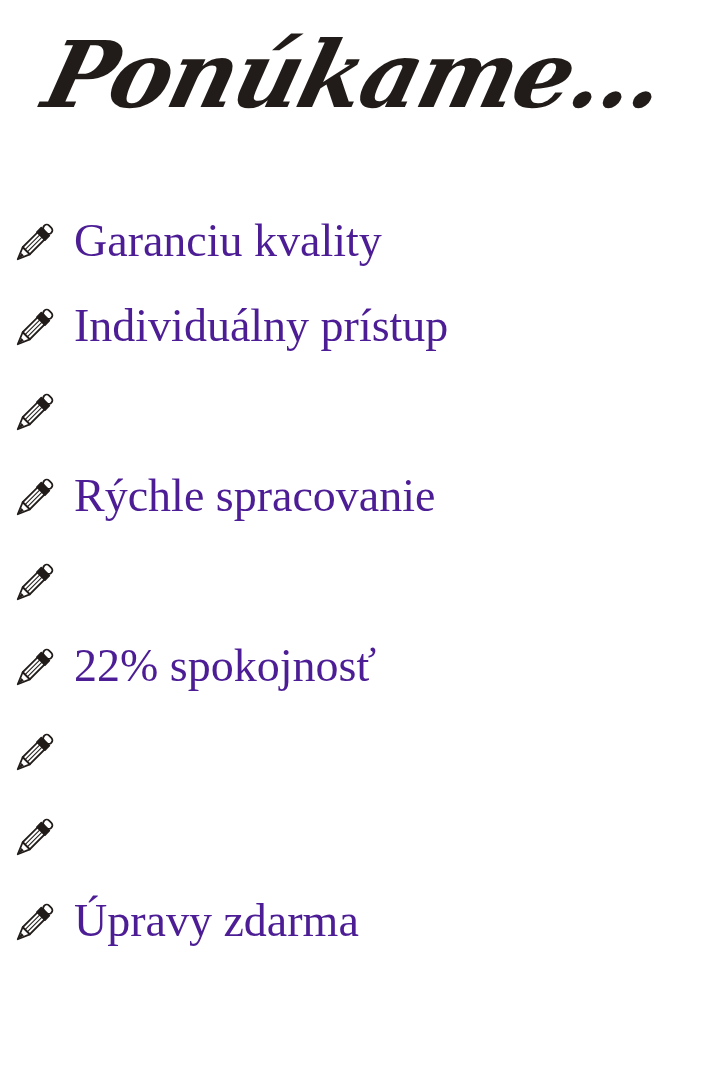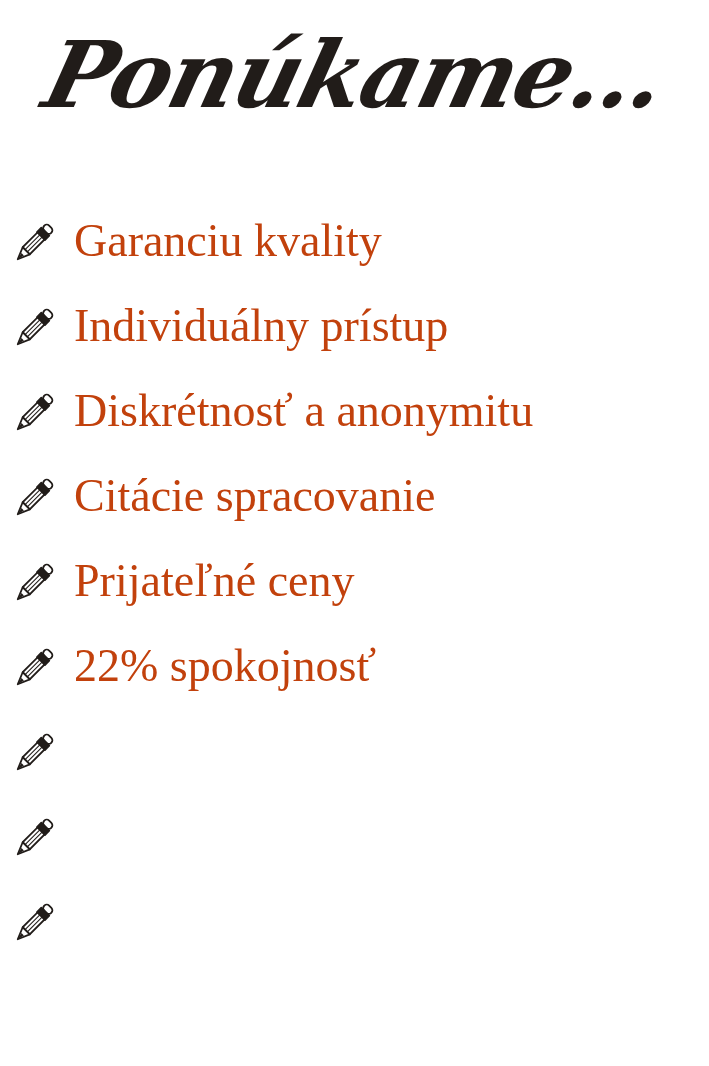--- a/index.html
+++ b/index.html
@@ -43,21 +43,21 @@
   .bullet {
     flex: none;
     width: 52px;
     height: 52px;
   }
   .bullet svg { display: block; width: 52px; height: 52px; }
   .offer-label {
     font-family: "Liberation Serif", serif;
     font-size: 46px;
     line-height: 1;
-    color: #c2410c;
+    color: #4c1d95;
     white-space: nowrap;
     padding-bottom: 4px;
   }
 </style>
 </head>
 <body>
 
 <div class="page">
 
   <h1 class="title">Ponúkame...</h1>
@@ -106,55 +106,53 @@
             <rect x="21" y="3" width="10" height="7" rx="3.4" fill="#ffffff"></rect>
             <rect x="20.4" y="10" width="11.2" height="6.2" fill="#211c19"></rect>
             <rect x="21" y="16.2" width="10" height="20.8" fill="#ffffff"></rect>
             <line x1="24.4" y1="16.2" x2="24.4" y2="37" stroke-width="1.1"></line>
             <line x1="27.6" y1="16.2" x2="27.6" y2="37" stroke-width="1.1"></line>
             <path d="M21,37 L31,37 L26,49 Z" fill="#ffffff"></path>
             <path d="M24.3,42 L27.7,42 L26,49 Z" fill="#211c19" stroke="none"></path>
           </g>
         </svg>
       </span>
-      <span class="offer-label">Diskrétnosť a anonymitu</span>
-    </div>
-
-    <div class="offer-item">
-      <span class="bullet">
-        <svg viewBox="0 0 52 52" xmlns="http://www.w3.org/2000/svg" aria-hidden="true">
-          <g transform="rotate(45 26 26)" fill="none" stroke="#211c19" stroke-width="1.8" stroke-linejoin="round">
-            <rect x="21" y="3" width="10" height="7" rx="3.4" fill="#ffffff"></rect>
-            <rect x="20.4" y="10" width="11.2" height="6.2" fill="#211c19"></rect>
-            <rect x="21" y="16.2" width="10" height="20.8" fill="#ffffff"></rect>
-            <line x1="24.4" y1="16.2" x2="24.4" y2="37" stroke-width="1.1"></line>
-            <line x1="27.6" y1="16.2" x2="27.6" y2="37" stroke-width="1.1"></line>
-            <path d="M21,37 L31,37 L26,49 Z" fill="#ffffff"></path>
-            <path d="M24.3,42 L27.7,42 L26,49 Z" fill="#211c19" stroke="none"></path>
-          </g>
-        </svg>
-      </span>
-      <span class="offer-label">Citácie spracovanie</span>
-    </div>
-
-    <div class="offer-item">
-      <span class="bullet">
-        <svg viewBox="0 0 52 52" xmlns="http://www.w3.org/2000/svg" aria-hidden="true">
-          <g transform="rotate(45 26 26)" fill="none" stroke="#211c19" stroke-width="1.8" stroke-linejoin="round">
-            <rect x="21" y="3" width="10" height="7" rx="3.4" fill="#ffffff"></rect>
-            <rect x="20.4" y="10" width="11.2" height="6.2" fill="#211c19"></rect>
-            <rect x="21" y="16.2" width="10" height="20.8" fill="#ffffff"></rect>
-            <line x1="24.4" y1="16.2" x2="24.4" y2="37" stroke-width="1.1"></line>
-            <line x1="27.6" y1="16.2" x2="27.6" y2="37" stroke-width="1.1"></line>
-            <path d="M21,37 L31,37 L26,49 Z" fill="#ffffff"></path>
-            <path d="M24.3,42 L27.7,42 L26,49 Z" fill="#211c19" stroke="none"></path>
-          </g>
-        </svg>
-      </span>
-      <span class="offer-label">Prijateľné ceny</span>
+    </div>
+
+    <div class="offer-item">
+      <span class="bullet">
+        <svg viewBox="0 0 52 52" xmlns="http://www.w3.org/2000/svg" aria-hidden="true">
+          <g transform="rotate(45 26 26)" fill="none" stroke="#211c19" stroke-width="1.8" stroke-linejoin="round">
+            <rect x="21" y="3" width="10" height="7" rx="3.4" fill="#ffffff"></rect>
+            <rect x="20.4" y="10" width="11.2" height="6.2" fill="#211c19"></rect>
+            <rect x="21" y="16.2" width="10" height="20.8" fill="#ffffff"></rect>
+            <line x1="24.4" y1="16.2" x2="24.4" y2="37" stroke-width="1.1"></line>
+            <line x1="27.6" y1="16.2" x2="27.6" y2="37" stroke-width="1.1"></line>
+            <path d="M21,37 L31,37 L26,49 Z" fill="#ffffff"></path>
+            <path d="M24.3,42 L27.7,42 L26,49 Z" fill="#211c19" stroke="none"></path>
+          </g>
+        </svg>
+      </span>
+      <span class="offer-label">Rýchle spracovanie</span>
+    </div>
+
+    <div class="offer-item">
+      <span class="bullet">
+        <svg viewBox="0 0 52 52" xmlns="http://www.w3.org/2000/svg" aria-hidden="true">
+          <g transform="rotate(45 26 26)" fill="none" stroke="#211c19" stroke-width="1.8" stroke-linejoin="round">
+            <rect x="21" y="3" width="10" height="7" rx="3.4" fill="#ffffff"></rect>
+            <rect x="20.4" y="10" width="11.2" height="6.2" fill="#211c19"></rect>
+            <rect x="21" y="16.2" width="10" height="20.8" fill="#ffffff"></rect>
+            <line x1="24.4" y1="16.2" x2="24.4" y2="37" stroke-width="1.1"></line>
+            <line x1="27.6" y1="16.2" x2="27.6" y2="37" stroke-width="1.1"></line>
+            <path d="M21,37 L31,37 L26,49 Z" fill="#ffffff"></path>
+            <path d="M24.3,42 L27.7,42 L26,49 Z" fill="#211c19" stroke="none"></path>
+          </g>
+        </svg>
+      </span>
     </div>
 
     <div class="offer-item">
       <span class="bullet">
         <svg viewBox="0 0 52 52" xmlns="http://www.w3.org/2000/svg" aria-hidden="true">
           <g transform="rotate(45 26 26)" fill="none" stroke="#211c19" stroke-width="1.8" stroke-linejoin="round">
             <rect x="21" y="3" width="10" height="7" rx="3.4" fill="#ffffff"></rect>
             <rect x="20.4" y="10" width="11.2" height="6.2" fill="#211c19"></rect>
             <rect x="21" y="16.2" width="10" height="20.8" fill="#ffffff"></rect>
             <line x1="24.4" y1="16.2" x2="24.4" y2="37" stroke-width="1.1"></line>
@@ -206,16 +204,17 @@
             <rect x="21" y="3" width="10" height="7" rx="3.4" fill="#ffffff"></rect>
             <rect x="20.4" y="10" width="11.2" height="6.2" fill="#211c19"></rect>
             <rect x="21" y="16.2" width="10" height="20.8" fill="#ffffff"></rect>
             <line x1="24.4" y1="16.2" x2="24.4" y2="37" stroke-width="1.1"></line>
             <line x1="27.6" y1="16.2" x2="27.6" y2="37" stroke-width="1.1"></line>
             <path d="M21,37 L31,37 L26,49 Z" fill="#ffffff"></path>
             <path d="M24.3,42 L27.7,42 L26,49 Z" fill="#211c19" stroke="none"></path>
           </g>
         </svg>
       </span>
+      <span class="offer-label">Úpravy zdarma</span>
     </div>
 
   </div>
 </div>
 
 </body></html>

